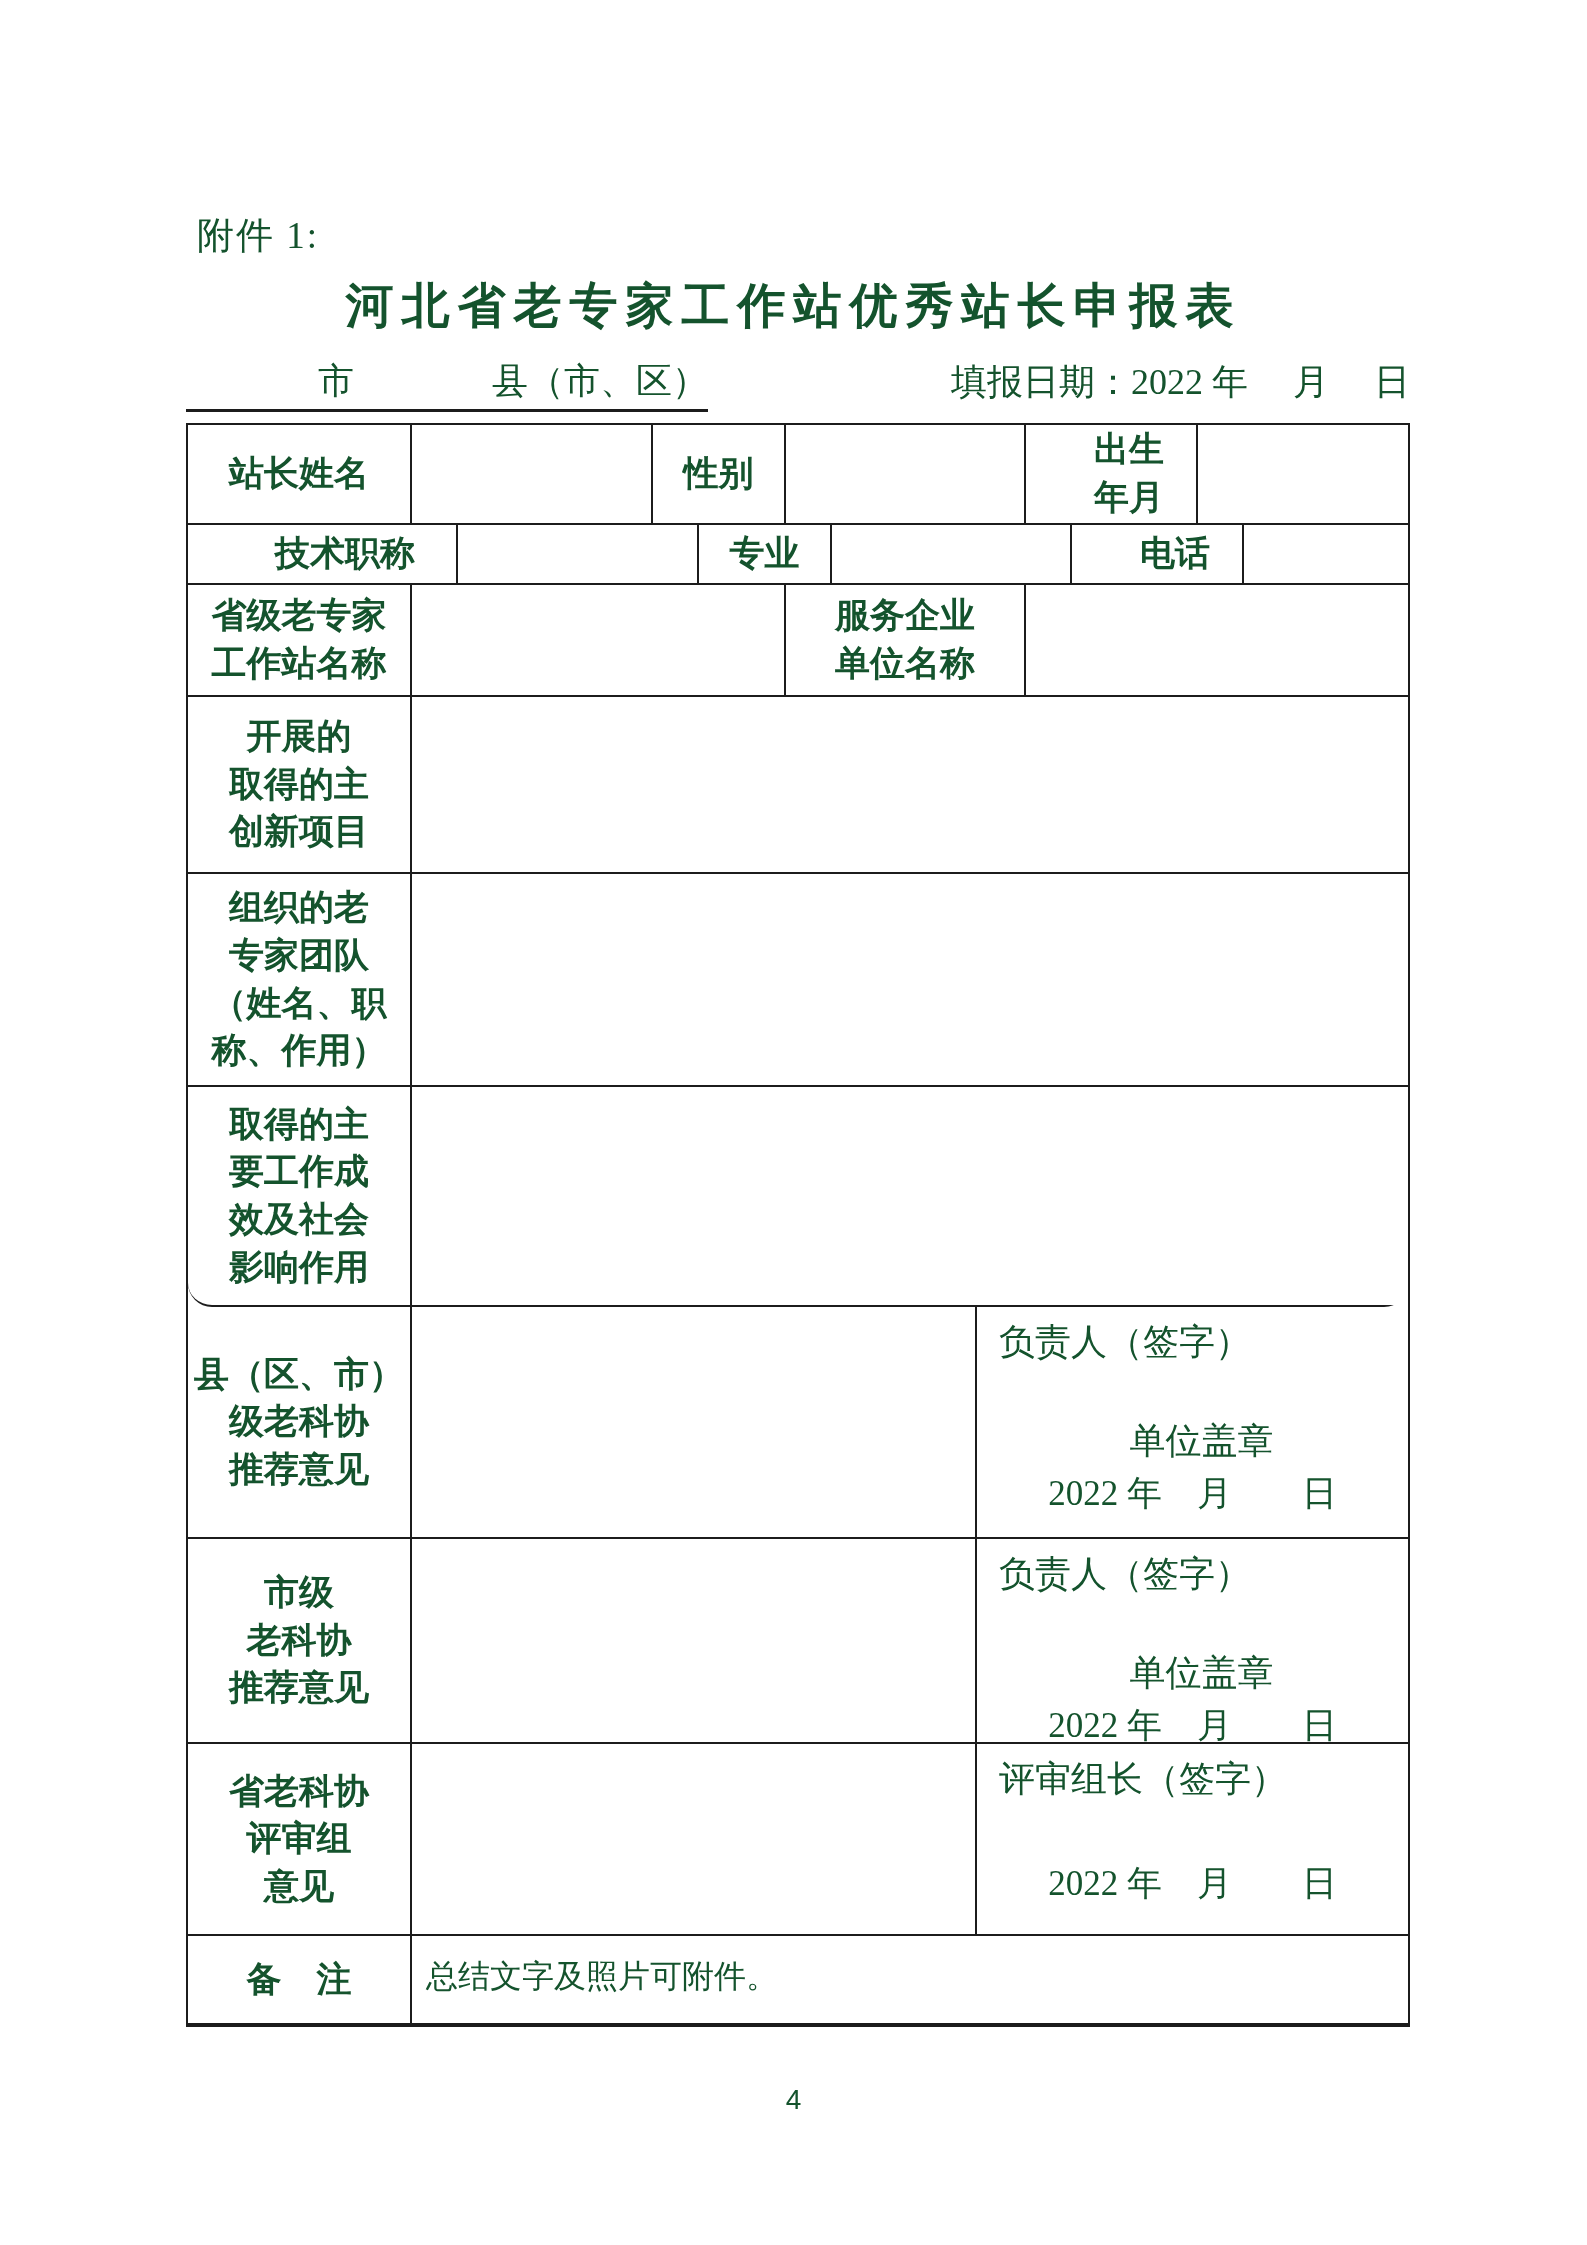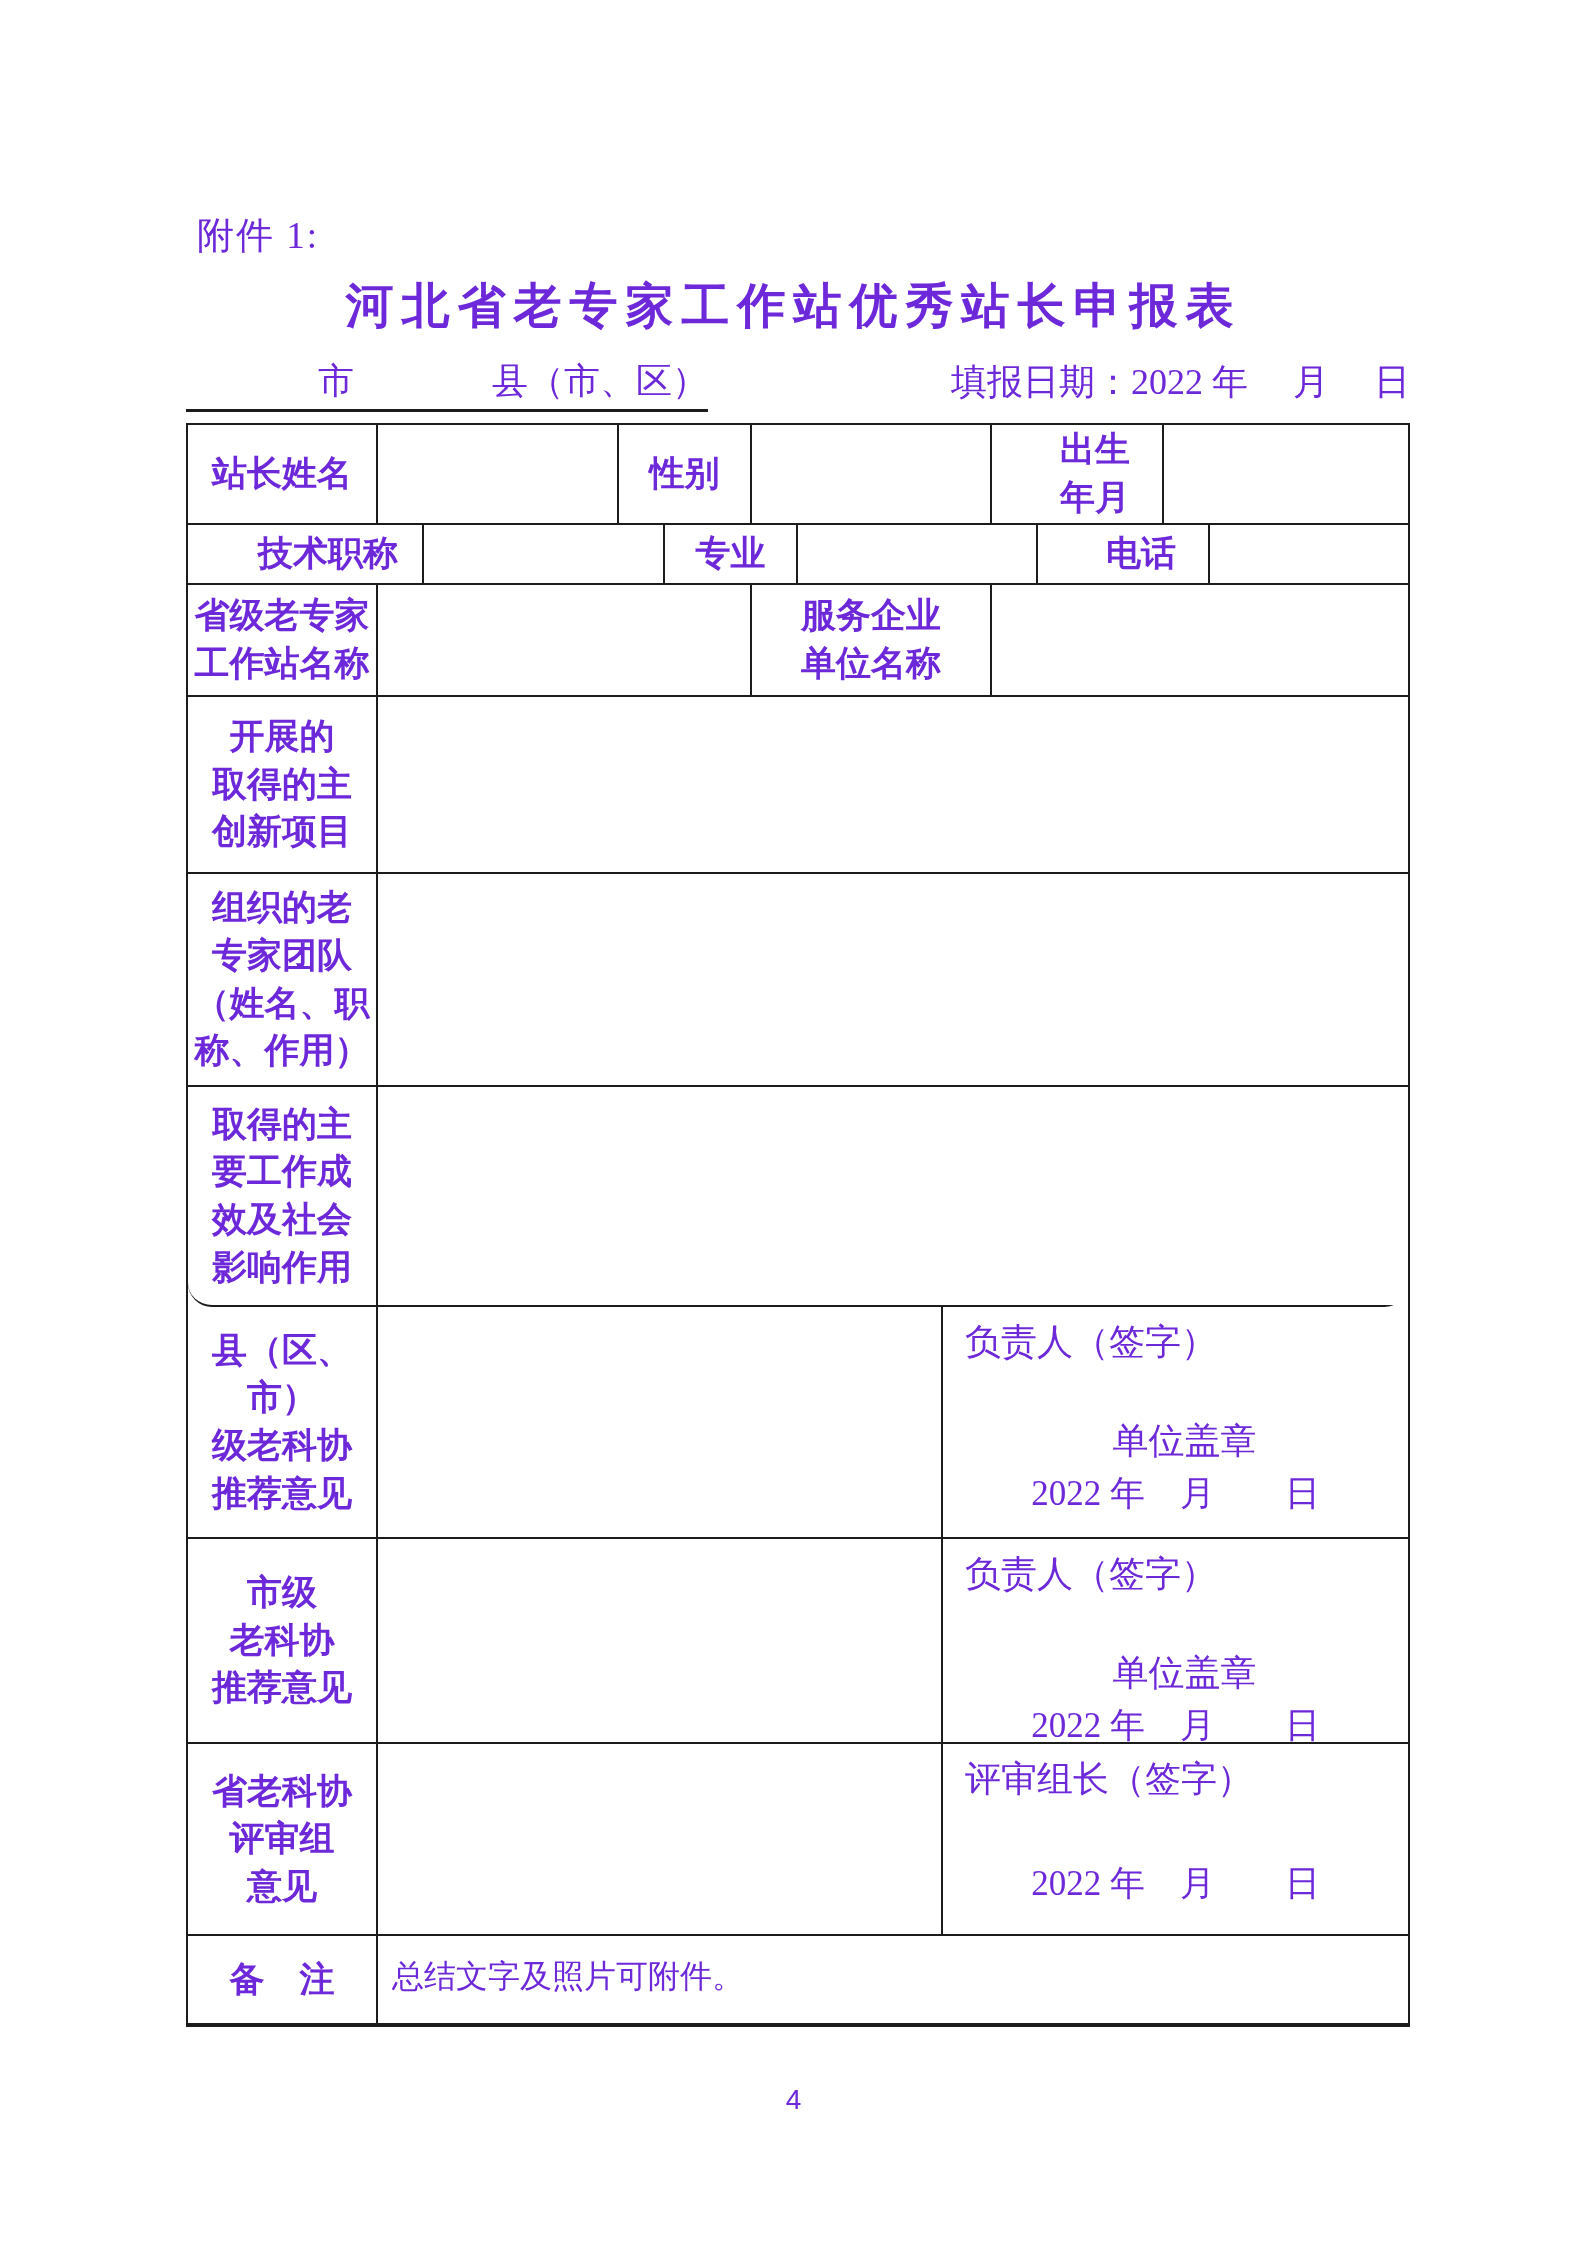--- a/index.html
+++ b/index.html
@@ -1,21 +1,21 @@
 <!DOCTYPE html>
 <html><head>
 <meta charset="utf-8">
 <style>
   html, body { margin: 0; padding: 0; background: #ffffff; }
   .page {
     position: relative;
     width: 1587px;
     height: 2245px;
     background: #ffffff;
-    color: #6d28d9;
+    color: #14532d;
     font-family: "Liberation Serif", "DejaVu Serif", serif;
     overflow: hidden;
   }
   .attachment {
     position: absolute;
     left: 197px;
     top: 211px;
     font-size: 37px;
     letter-spacing: 2px;
     white-space: pre;
@@ -71,21 +71,21 @@
   .r7 { height: 232px; } .r8 { height: 205px; } .r9 { height: 192px; }
   .r10 { height: 87px; }
   .td {
     border-right: 2px solid #1c1c1c;
     box-sizing: border-box;
     display: flex;
     align-items: center;
     justify-content: center;
   }
   .td:last-child { border-right: none; }
-  .w1 { width: 190px; } .w2 { width: 241px; } .w3 { width: 133px; }
+  .w1 { width: 224px; } .w2 { width: 241px; } .w3 { width: 133px; }
   .w4 { width: 240px; } .w5 { width: 136px; margin-left: 36px; } .w6 { flex: 1; }
   .w23 { width: 374px; } .wmid { width: 565px; } .wrest { flex: 1; }
   .lbl {
     font-size: 35px;
     font-weight: bold;
     line-height: 1.36;
     text-align: center;
     white-space: pre-line;
   }
   .sig {

